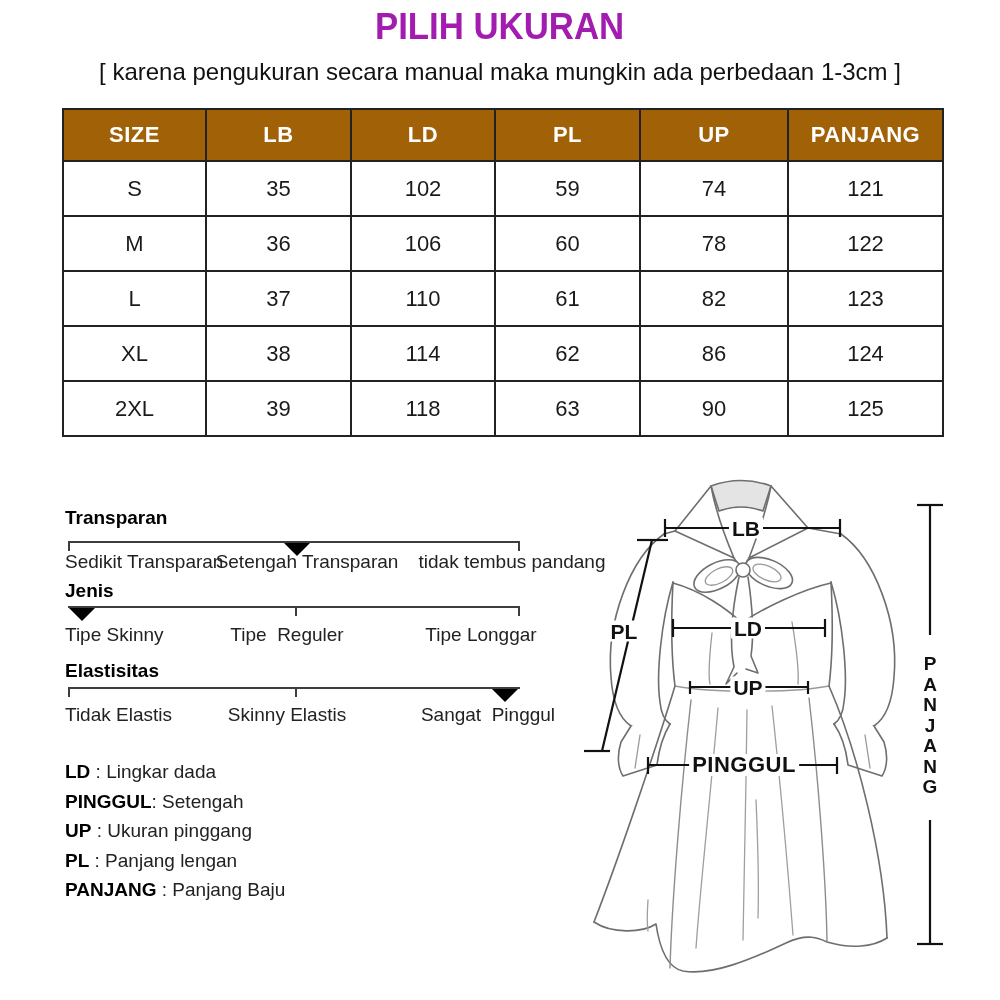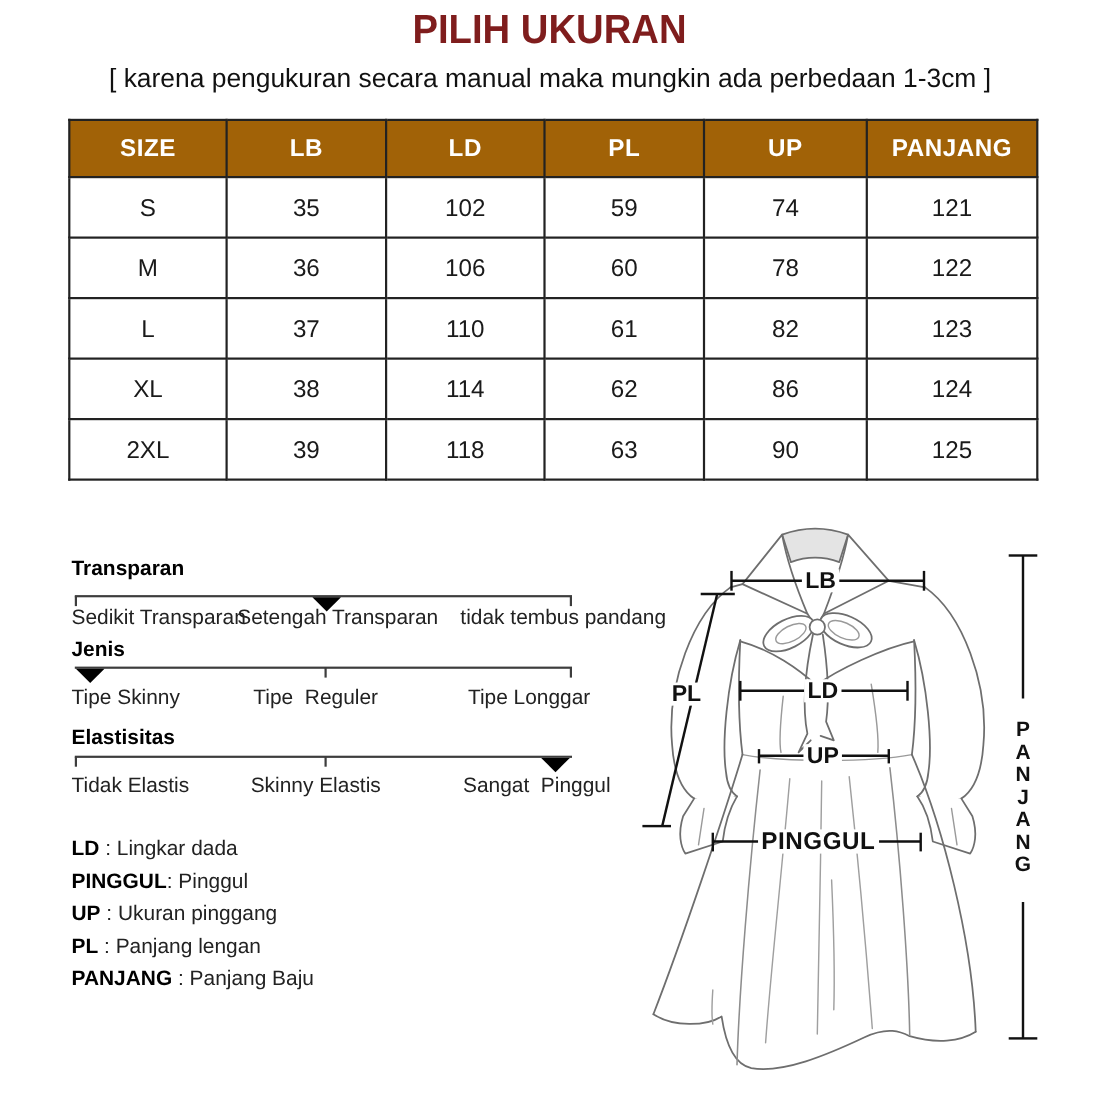--- a/index.html
+++ b/index.html
@@ -1,21 +1,21 @@
 <!DOCTYPE html>
 <html><head>
 <meta charset="utf-8">
 <style>
   html,body{margin:0;padding:0;background:#fff;}
   #page{position:relative;width:1000px;height:1000px;background:#ffffff;overflow:hidden;
         font-family:"Liberation Sans", sans-serif;color:#1a1a1a;}
 
   
   .title{position:absolute;top:6px;left:0;width:1000px;text-align:center;
-         font-size:37px;font-weight:bold;letter-spacing:0px;color:#7f1d1d;}
+         font-size:37px;font-weight:bold;letter-spacing:0px;color:#a21caf;}
   .title span{display:inline-block;transform:scaleX(.94);transform-origin:center;}
   .subtitle{position:absolute;top:58px;left:0;width:1000px;text-align:center;
             font-size:24px;color:#111;white-space:pre;}
 
   
   table.size{position:absolute;left:62px;top:108px;width:880px;border-collapse:collapse;
              table-layout:fixed;}
   table.size th,table.size td{border:2px solid #222;text-align:center;vertical-align:middle;}
   table.size th{background:#a16207;color:#fff;font-size:22px;font-weight:bold;height:48px;letter-spacing:.5px;}
   table.size td{font-size:22px;color:#1a1a1a;height:51px;background:#fff;}
@@ -141,21 +141,21 @@
     <div class="tick" style="left:0"></div>
     <div class="tick" style="left:227px"></div>
     <div class="tri" style="left:424px;top:0"></div>
   </div>
   <div class="scale-opt" style="left:65px;top:704px">Tidak Elastis</div>
   <div class="scale-opt ctr" style="left:287px;top:704px">Skinny Elastis</div>
   <div class="scale-opt ctr" style="left:488px;top:704px">Sangat  Pinggul</div>
 
   <div class="legend">
     <div class="item"><span class="abbr">LD</span><span> : Lingkar dada</span></div>
-    <div class="item"><span class="abbr">PINGGUL</span><span>: Pinggul</span></div>
+    <div class="item"><span class="abbr">PINGGUL</span><span>: Setengah</span></div>
     <div class="item"><span class="abbr">UP</span><span> : Ukuran pinggang</span></div>
     <div class="item"><span class="abbr">PL</span><span> : Panjang lengan</span></div>
     <div class="item"><span class="abbr">PANJANG</span><span> : Panjang Baju</span></div>
   </div>
 
   <div class="dress-wrap">
     <svg width="440" height="520" viewBox="0 0 440 520">
 
       <g fill="none" stroke="#6e6e6e" stroke-width="1.6" stroke-linecap="round" stroke-linejoin="round">
 

